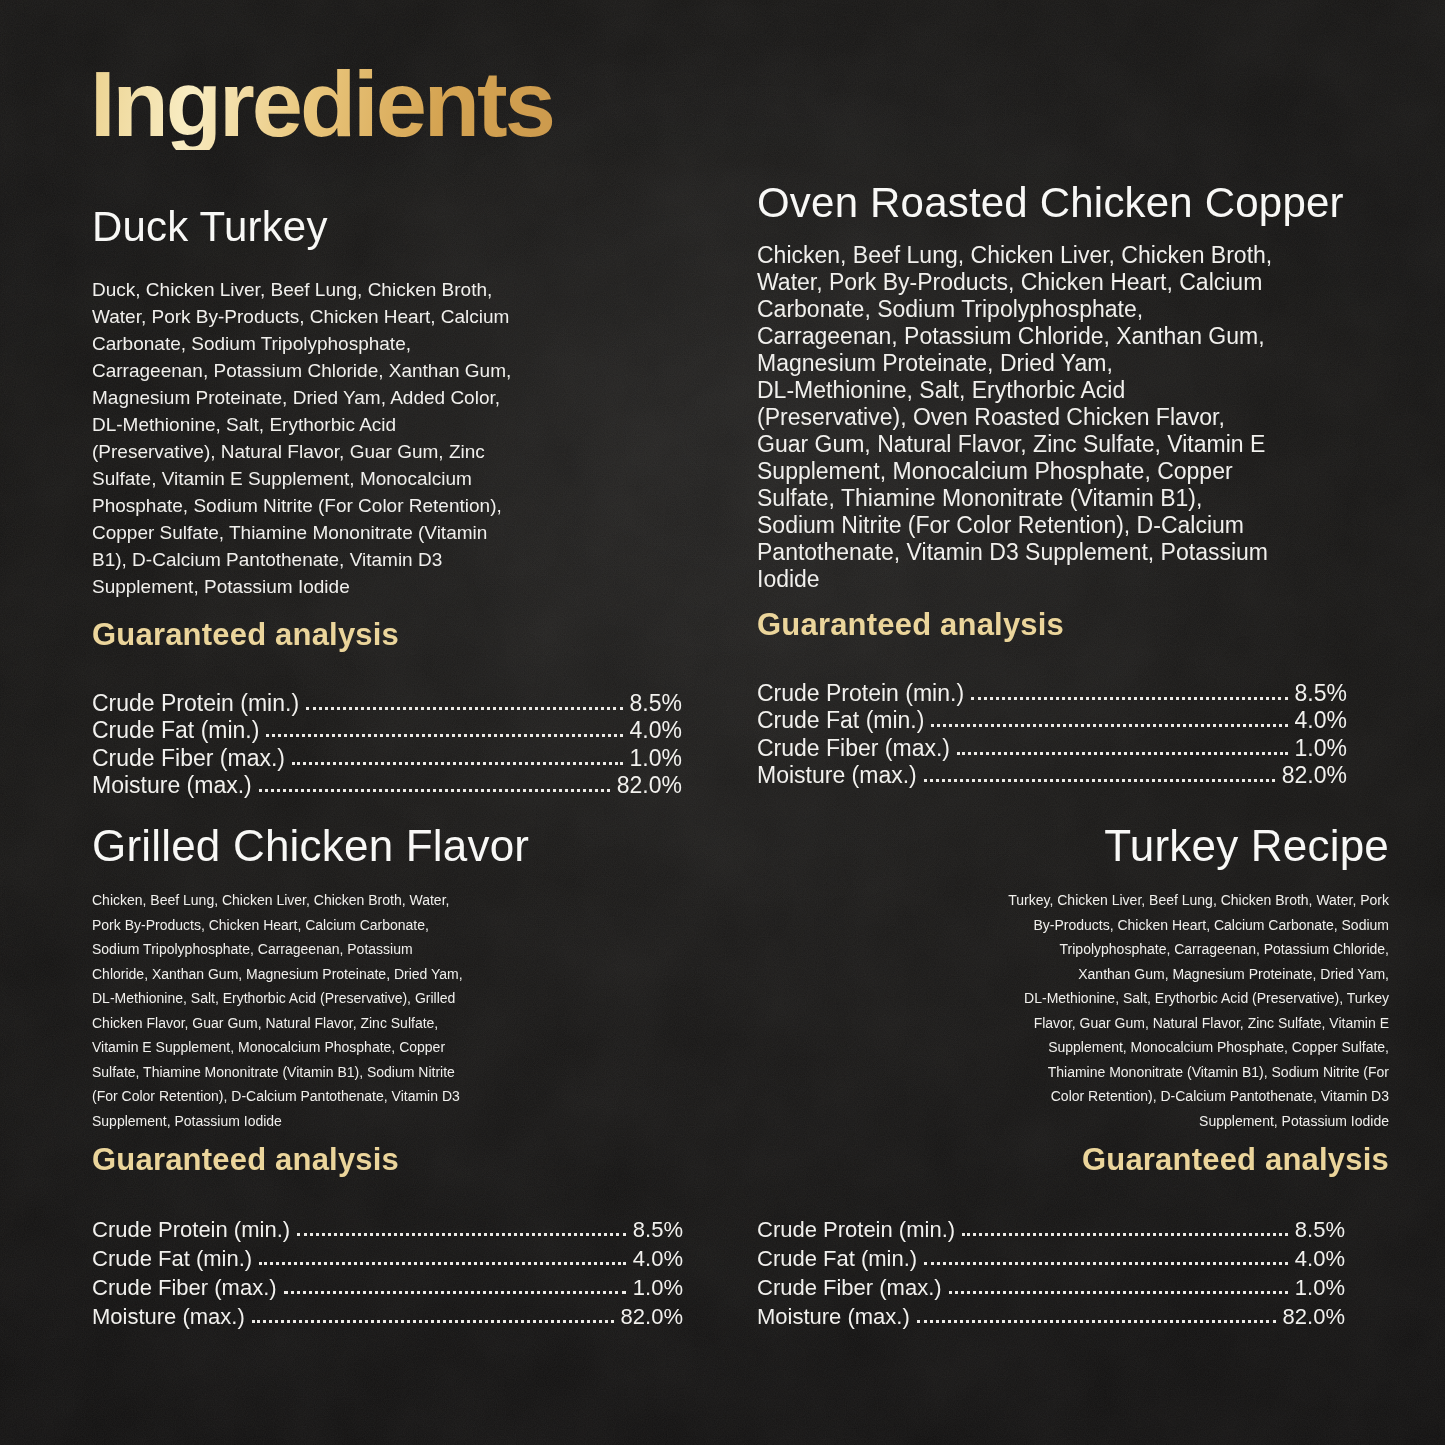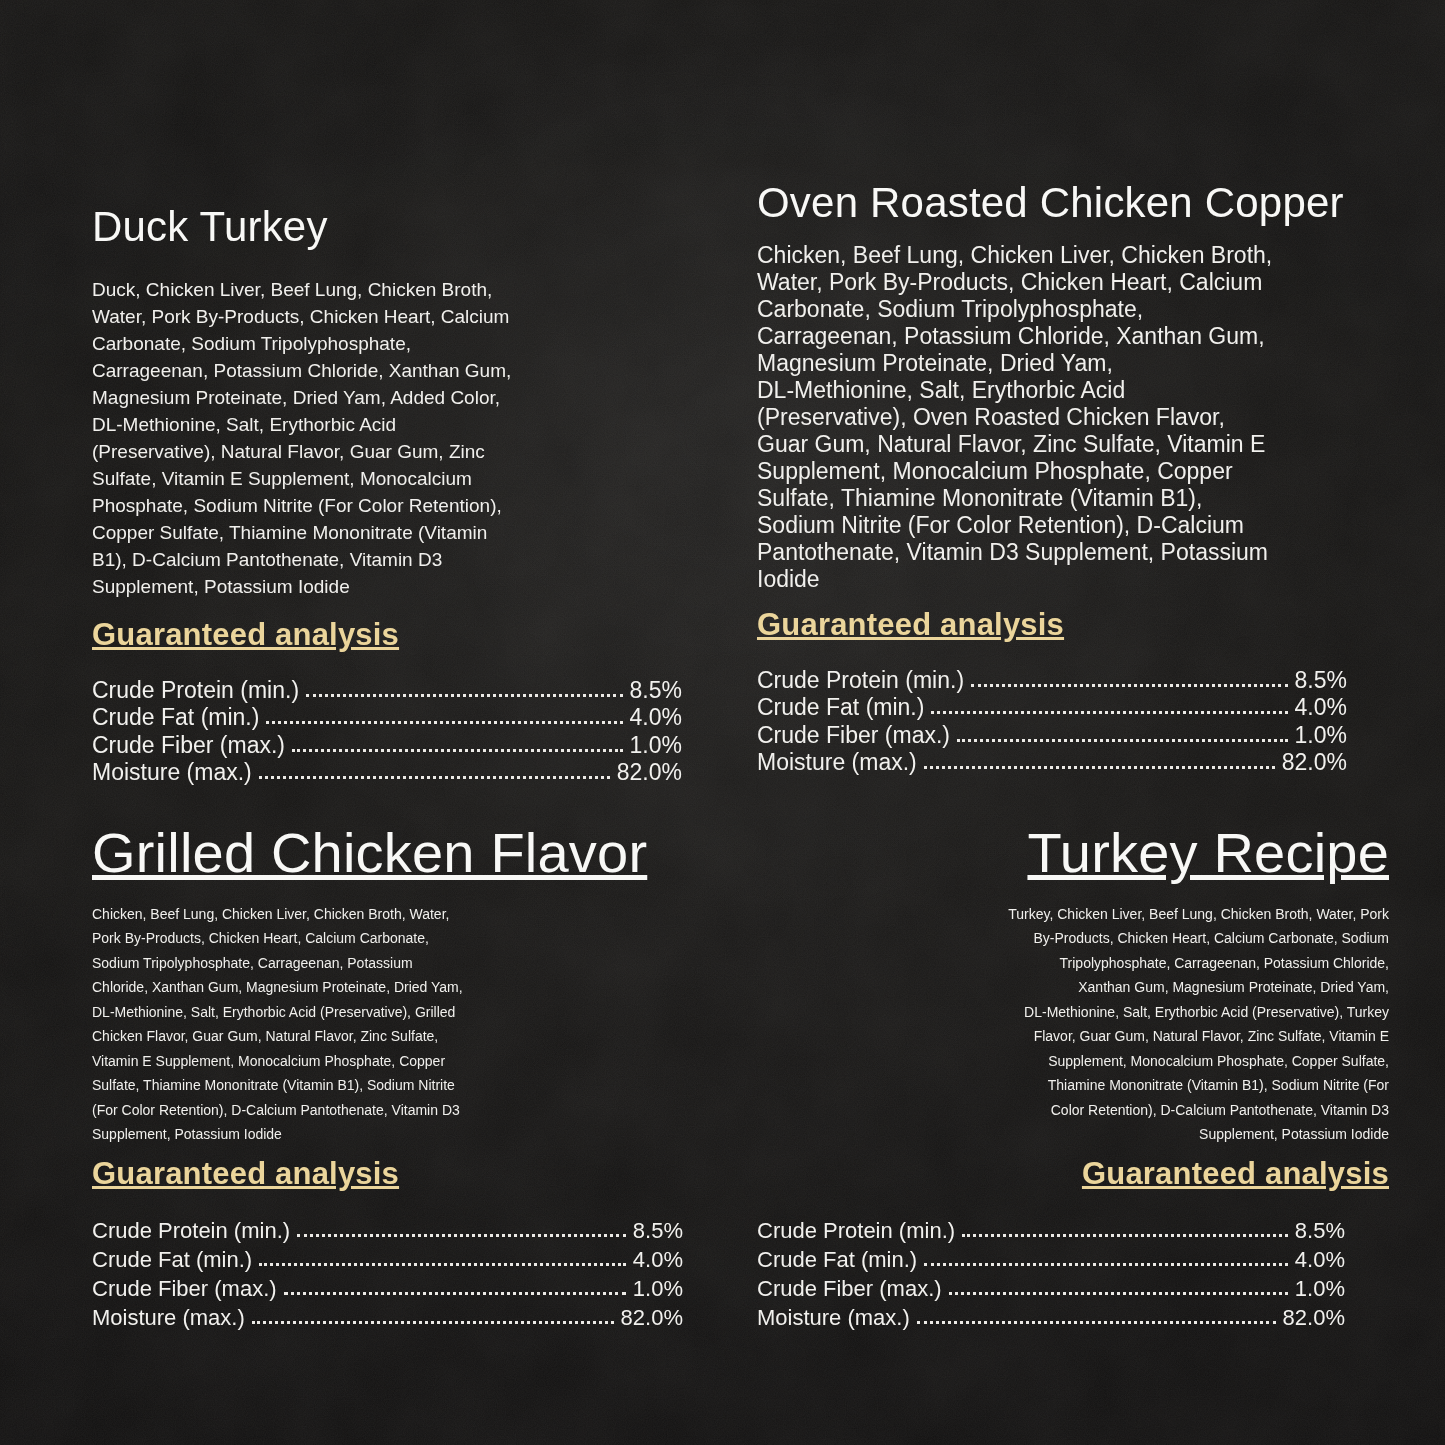--- a/index.html
+++ b/index.html
@@ -49,44 +49,43 @@
   .sec-grilled { left: 92px;  top: 822px; width: 632px; }
   .sec-turkey  { left: 757px; top: 822px; width: 632px; text-align: right; }
 
   .sec-heading {
     margin: 0;
     font-weight: 400;
     color: #f8f8f6;
     letter-spacing: 0.2px;
   }
   .sec-top .sec-heading    { font-size: 42px; line-height: 1.1; }
-  .sec-bottom .sec-heading { font-size: 56px; line-height: 1.1; text-decoration: underline; }
+  .sec-bottom .sec-heading { font-size: 44px; line-height: 1.1; }
 
   .ingredients {
     white-space: pre-line;
     color: #f1f0ed;
   }
   .sec-duck .ingredients    { margin-top: 26px; font-size: 19px; line-height: 27px; }
   .sec-oven .ingredients    { margin-top: 16px; font-size: 23px; line-height: 27px; }
   .sec-bottom .ingredients  { margin-top: 18px; font-size: 14px; line-height: 24.5px; }
 
   .ga-heading {
     margin: 0;
     font-weight: 800;
     font-size: 31px;
     line-height: 1.1;
     color: #ebd59b;
     letter-spacing: 0.2px;
-    text-decoration: underline;
   }
   .sec-duck .ga-heading    { margin-top: 18px; }
   .sec-oven .ga-heading    { margin-top: 15px; }
   .sec-bottom .ga-heading  { margin-top: 10px; }
 
-  .ga-rows { margin-top: 22px; }
+  .ga-rows { margin-top: 35px; }
   .sec-duck .ga-rows, .sec-oven .ga-rows { width: 590px; }
   .sec-grilled .ga-rows { width: 591px; }
   .sec-turkey  .ga-rows { width: 588px; }
 
   .ga-row {
     display: flex;
     align-items: flex-end;
   }
   .sec-top .ga-row    { height: 27.5px; font-size: 23px; }
   .sec-bottom .ga-row { height: 29px;   font-size: 22px; }
@@ -111,20 +110,21 @@
       <feColorMatrix in="n" type="matrix" values="0 0 0 0 0.62  0 0 0 0 0.60  0 0 0 0 0.56  0 0 0 0.14 0"></feColorMatrix>
     </filter>
     <filter id="mottle">
       <feTurbulence type="fractalNoise" baseFrequency="0.012" numOctaves="4" stitchTiles="stitch" result="m"></feTurbulence>
       <feColorMatrix in="m" type="matrix" values="0 0 0 0 0.5  0 0 0 0 0.48  0 0 0 0 0.45  0 0 0 0.10 0"></feColorMatrix>
     </filter>
     <rect width="100%" height="100%" filter="url(#mottle)"></rect>
     <rect width="100%" height="100%" filter="url(#grain)"></rect>
   </svg>
 
+  <h1 class="page-title">Ingredients</h1>
 
   <div class="section sec-top sec-duck">
     <h2 class="sec-heading">Duck Turkey</h2>
     <div class="ingredients">Duck, Chicken Liver, Beef Lung, Chicken Broth,
 Water, Pork By-Products, Chicken Heart, Calcium
 Carbonate, Sodium Tripolyphosphate,
 Carrageenan, Potassium Chloride, Xanthan Gum,
 Magnesium Proteinate, Dried Yam, Added Color,
 DL-Methionine, Salt, Erythorbic Acid
 (Preservative), Natural Flavor, Guar Gum, Zinc

